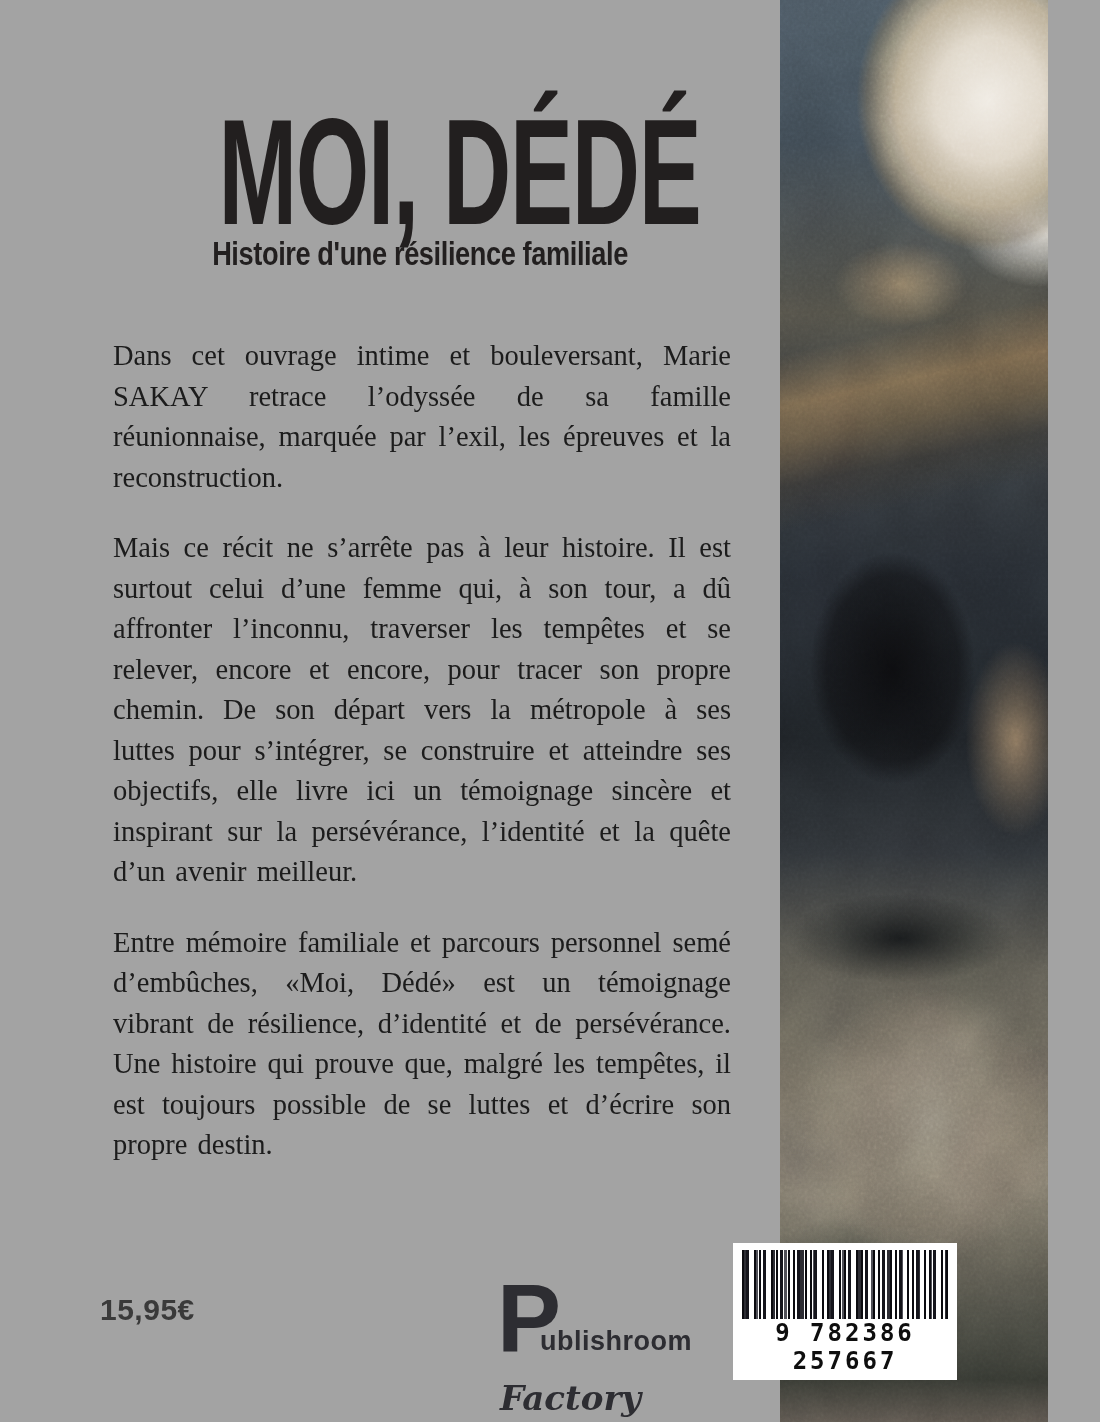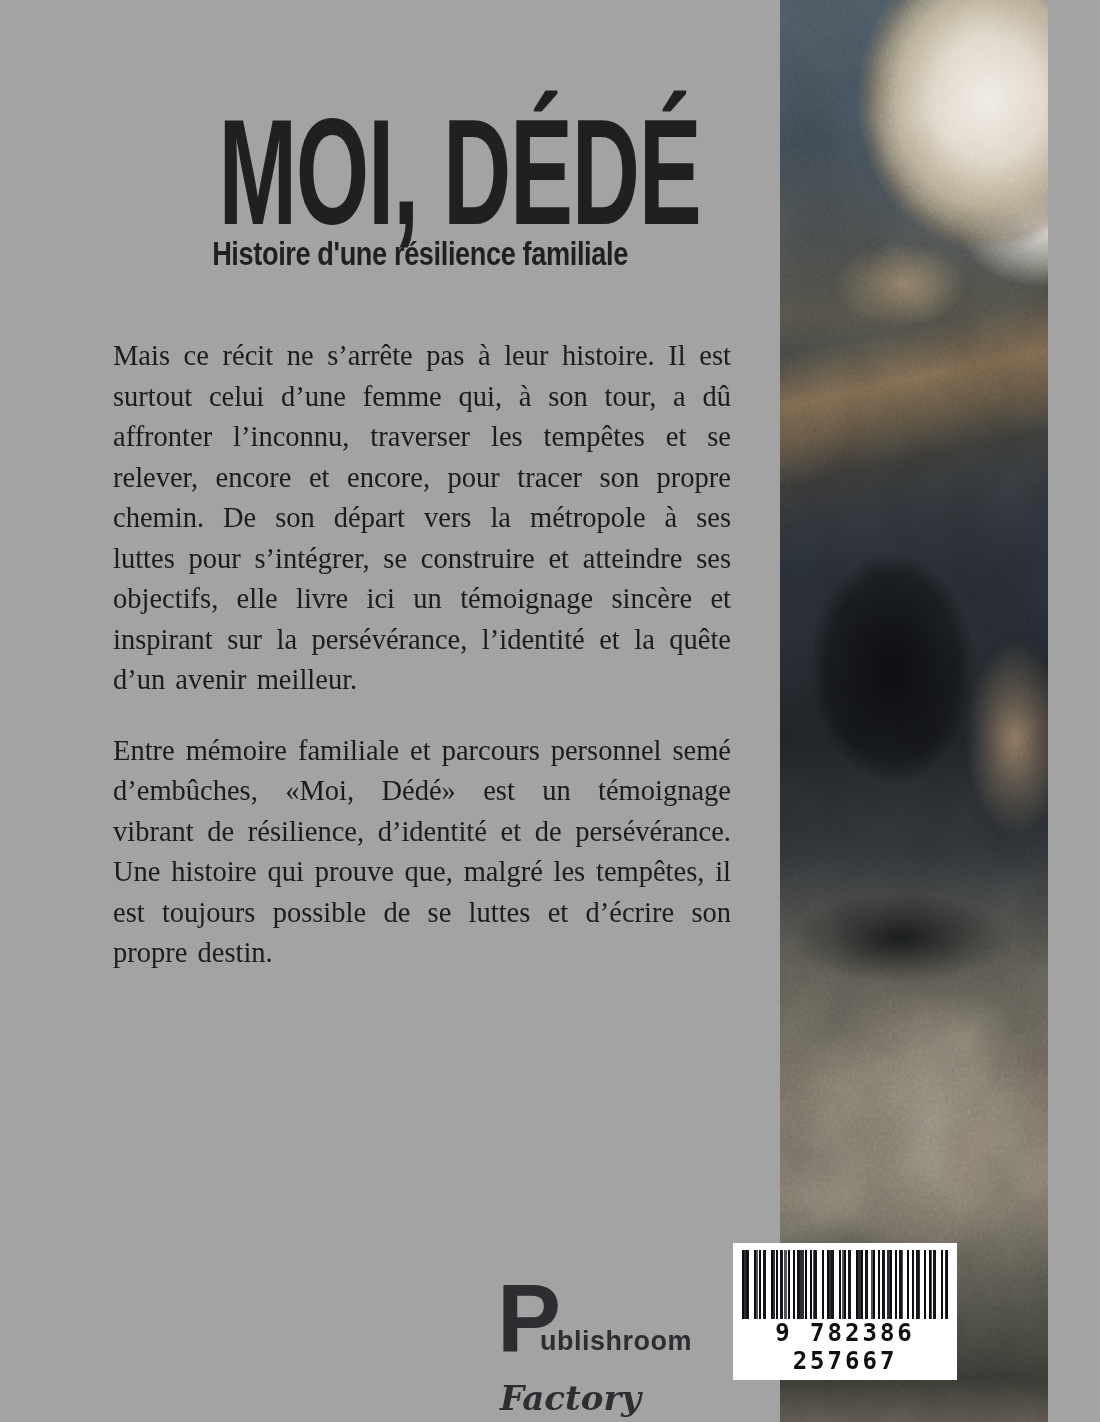--- a/index.html
+++ b/index.html
@@ -81,20 +81,21 @@
 <body>
 
 <div class="page">
 
   <header class="title-block">
     <h1 class="book-title">MOI, DÉDÉ</h1>
     <div class="book-subtitle">Histoire d'une résilience familiale</div>
   </header>
 
   <main class="blurb">
+    <p>Dans cet ouvrage intime et bouleversant, Marie SAKAY retrace l’odyssée de sa famille réunionnaise, marquée par l’exil, les épreuves et la reconstruction.</p>
     <p>Mais ce récit ne s’arrête pas à leur histoire. Il est surtout celui d’une femme qui, à son tour, a dû affronter l’inconnu, traverser les tempêtes et se relever, encore et encore, pour tracer son propre chemin. De son départ vers la métropole à ses luttes pour s’intégrer, se construire et atteindre ses objectifs, elle livre ici un témoignage sincère et inspirant sur la persévérance, l’identité et la quête d’un avenir meilleur.</p>
     <p>Entre mémoire familiale et parcours personnel semé d’embûches, «Moi, Dédé» est un témoignage vibrant de résilience, d’identité et de persévérance. Une histoire qui prouve que, malgré les tempêtes, il est toujours possible de se luttes et d’écrire son propre destin.</p>
   </main>
 
   <div class="photo">
     <svg width="268" height="1422" xmlns="http://www.w3.org/2000/svg">
       <filter id="rockNoiseCoarse">
         <feTurbulence type="fractalNoise" baseFrequency="0.012 0.010" numOctaves="3" seed="11"></feTurbulence>
         <feColorMatrix type="saturate" values="0.1"></feColorMatrix>
       </filter>
@@ -102,20 +103,21 @@
         <feTurbulence type="fractalNoise" baseFrequency="0.32 0.28" numOctaves="2" seed="4"></feTurbulence>
         <feColorMatrix type="saturate" values="0"></feColorMatrix>
       </filter>
       <rect width="268" height="1422" filter="url(#rockNoiseCoarse)" opacity="0.45"></rect>
       <rect width="268" height="1422" filter="url(#rockNoiseFine)" opacity="0.22"></rect>
     </svg>
   </div>
 
   <footer>
     <div class="isbn-block">
+      <div>15,95€</div>
     </div>
 
     <div class="logo">
       <span class="logo-p">P</span>
       <span class="logo-rest">ublishroom</span>
       <span class="logo-factory">Factory</span>
     </div>
 
     <div class="barcode">
       <div class="bars"></div>

